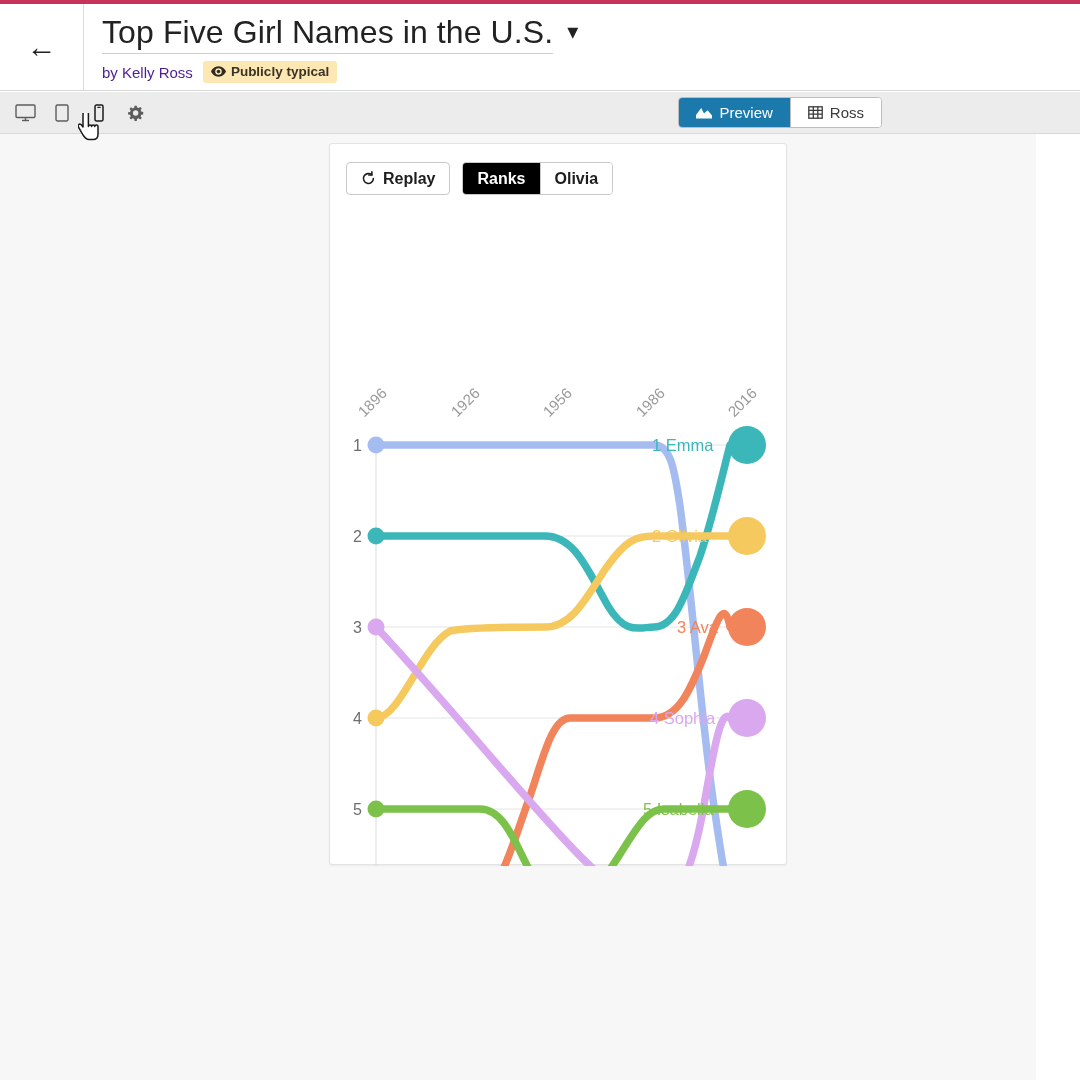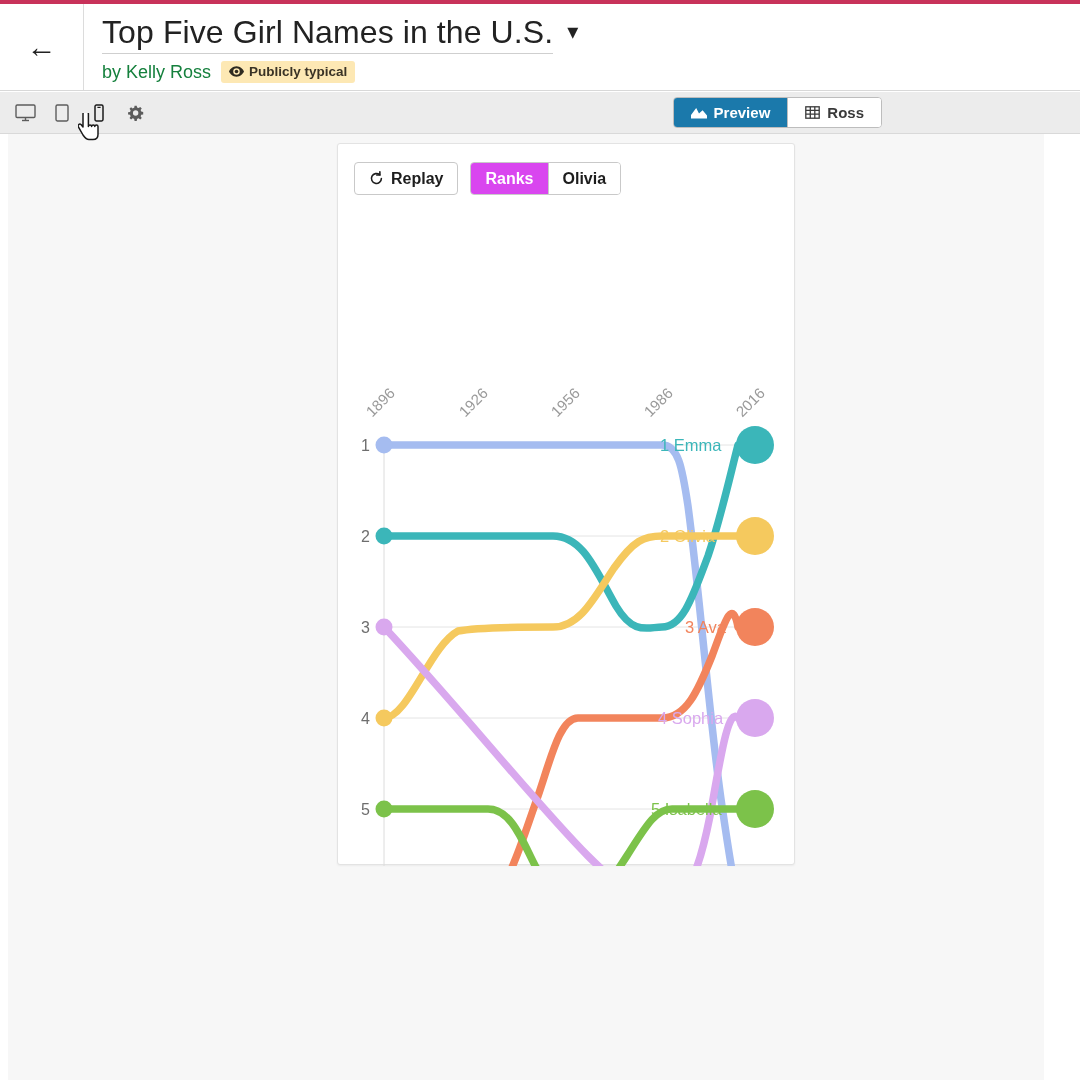--- a/index.html
+++ b/index.html
@@ -32,21 +32,21 @@
   .back-arrow { font-size: 30px; line-height: 1; color: #222; font-weight: bold; }
   .header-main { flex: 1; padding: 10px 0 0 18px; }
   .title-row { display: flex; align-items: center; gap: 14px; }
   .doc-title {
     font-size: 32px; color: #222; font-weight: normal;
     border-bottom: 1px solid #cfcfcf; padding-bottom: 2px;
     letter-spacing: .1px;
   }
   .title-caret { font-size: 22px; color: #222; line-height: 1; padding-bottom: 4px; }
   .byline-row { display: flex; align-items: center; gap: 10px; margin-top: 7px; }
-  .byline { font-size: 18px; color: #15803d; }
+  .byline { font-size: 15px; color: #4c1d95; }
   .visibility-badge {
     background: #fde8b4; color: #3a3326; font-size: 13.5px; font-weight: bold;
     padding: 3px 8px 4px 8px; border-radius: 3px;
     display: flex; align-items: center; gap: 5px;
   }
   .eye-ico { display: inline-block; width: 15px; height: 11px; position: relative; }
   .eye-ico svg { display: block; }
 
   
   .subbar {
@@ -61,58 +61,58 @@
   }
   .dev-btn.active { color: #1b1b1b; }
 
   .seg-toggle {
     position: absolute; right: 198px; top: 5px;
     display: flex; border: 1px solid #bdbdbd; border-radius: 4px; overflow: hidden;
     background: #fff; height: 31px;
   }
   .seg-toggle .seg {
     display: flex; align-items: center; gap: 7px;
-    padding: 0 17px; font-size: 15px; font-weight: bold; cursor: pointer;
+    padding: 0 17px; font-size: 15px; font-weight: normal; cursor: pointer;
     color: #3a3a3a; background: #fff;
   }
   .seg-toggle .seg.active { background: #1b79ab; color: #ffffff; }
   .seg-toggle .seg + .seg { border-left: 1px solid #bdbdbd; }
 
   
   .tooltip {
     position: absolute; top: 141px; left: 15px;
     background: #ffffff; border-radius: 6px;
     box-shadow: 0 2px 7px rgba(0,0,0,.22);
     padding: 14px 20px; font-size: 16.5px; font-weight: bold; color: #222;
     white-space: nowrap;
   }
   .cursor-hand {
     position: absolute; left: 78px; top: 113px; width: 22px; height: 28px; z-index: 5;
   }
 
   
-  .canvas { position: absolute; top: 134px; left: 8px; width: 1036px; height: 946px; background: #f7f7f7; }
+  .canvas { position: absolute; top: 134px; left: 0; width: 1036px; height: 946px; background: #f7f7f7; }
 
   .mobile-panel {
     position: absolute; left: 329px; top: 9px;
     width: 458px; height: 722px;
     background: #ffffff; border: 1px solid #e3e3e3; border-radius: 3px;
     box-shadow: 0 1px 2px rgba(0,0,0,.05);
   }
 
   .chart-controls { position: absolute; left: 16px; top: 18px; display: flex; gap: 12px; }
   .btn {
     background: #fff; border: 1px solid #c9c9c9; border-radius: 4px;
     font-size: 16px; font-weight: bold; color: #1d1d1d;
     padding: 0 14px; height: 33px; display: flex; align-items: center; gap: 7px;
     cursor: pointer;
   }
   .btn-group { display: flex; border: 1px solid #c9c9c9; border-radius: 4px; overflow: hidden; height: 33px; }
   .btn-group .btn { border: none; border-radius: 0; height: 31px; }
-  .btn-group .btn.active { background: #d946ef; color: #ffffff; }
+  .btn-group .btn.active { background: #000000; color: #ffffff; }
   .btn-group .btn + .btn { border-left: 1px solid #c9c9c9; }
 
   .chart-area { position: absolute; left: 0; top: 62px; width: 458px; height: 660px; }
   .chart-svg { display: block; }
 </style>
 </head>
 <body>
 
 <div id="app">
 

